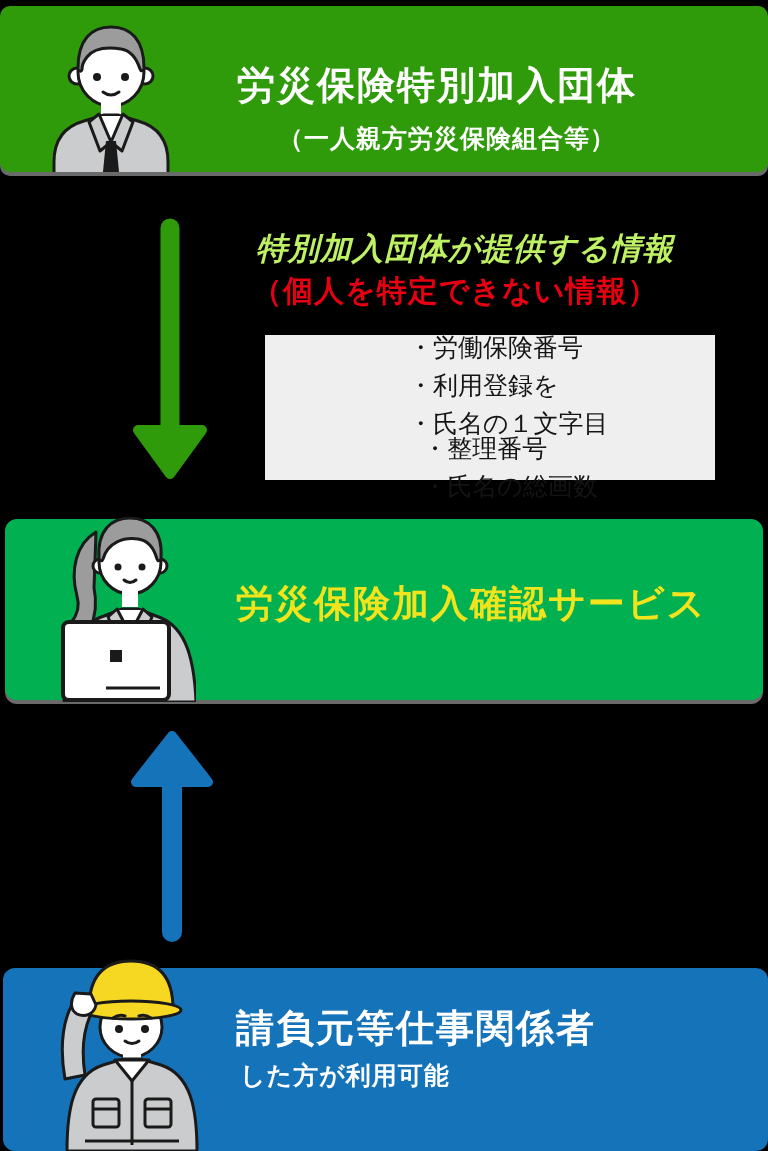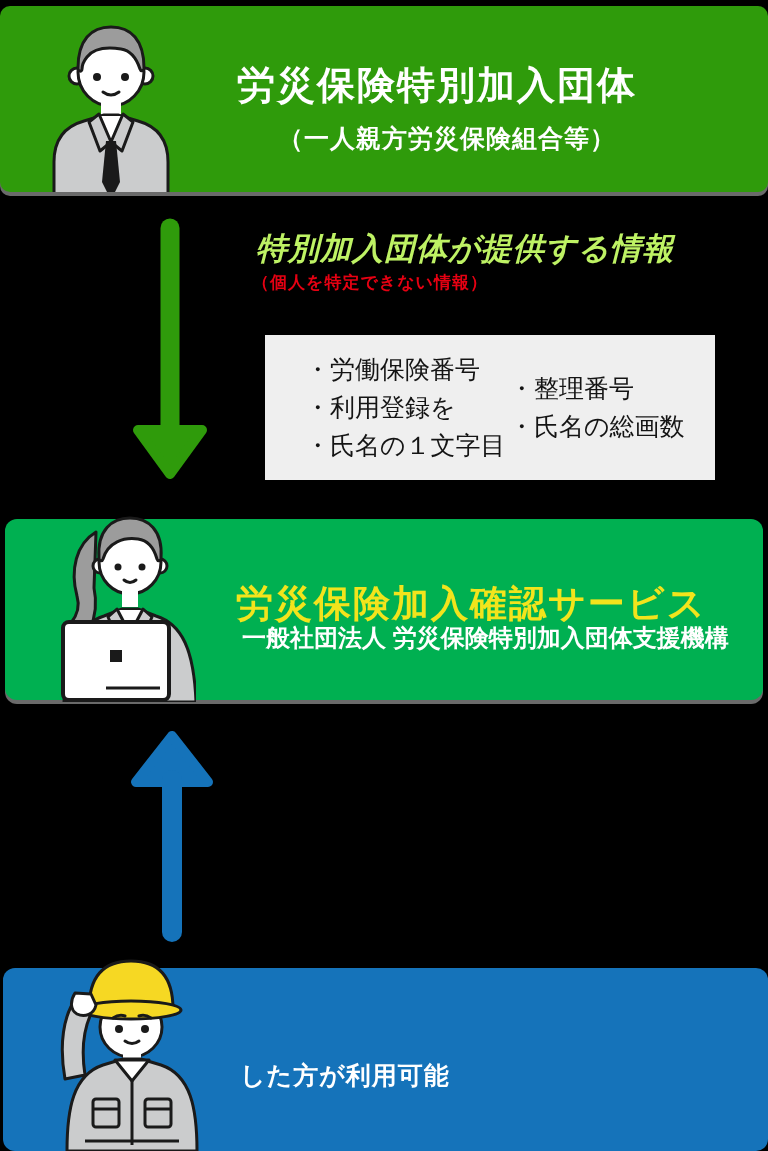--- a/index.html
+++ b/index.html
@@ -4,21 +4,21 @@
 <style>
   html,body{margin:0;padding:0;background:#000;}
   .stage{
     position:relative;width:768px;height:1151px;overflow:hidden;
     background:#000;
     font-family:"Liberation Sans","DejaVu Sans",sans-serif;
   }
   .abs{position:absolute;}
   .box{position:absolute;}
   .top-box{
-    left:0;top:6px;width:768px;height:186px;
+    left:0;top:6px;width:768px;height:166px;
     border-radius:10px;overflow:hidden;
     box-shadow:0 4px 0 rgba(125,125,125,.85);
   }
   .service-box{
     left:5px;top:519px;width:758px;height:181px;
     border-radius:12px;
     box-shadow:0 4px 0 rgba(125,125,125,.85);
   }
   .bottom-box{
     left:3px;top:968px;width:765px;height:183px;
@@ -31,25 +31,25 @@
   .sub-white{
     position:absolute;font-weight:700;color:#fff;
     font-size:25px;letter-spacing:1px;white-space:nowrap;margin-left:42px;
   }
   .red-heading{
     position:absolute;left:256px;top:228px;
     font-weight:900;font-size:31px;letter-spacing:1px;white-space:nowrap;
   }
   .red-subheading{
     position:absolute;left:252px;top:271px;
-    font-weight:900;font-size:17px;letter-spacing:1px;white-space:nowrap;
+    font-weight:900;font-size:30px;letter-spacing:1px;white-space:nowrap;
   }
   .info-box{
     position:absolute;left:265px;top:335px;width:450px;height:145px;
-    display:flex;align-items:center;box-sizing:border-box;padding-left:40px;
+    display:flex;align-items:center;box-sizing:border-box;padding-left:40px;flex-direction:column;
   }
   .info-col{display:flex;flex-direction:column;gap:13px;}
   .info-col.left{width:204px;}
   .info-item{
     font-size:25px;line-height:25px;color:#141414;white-space:nowrap;
   }
   .service-title{
     position:absolute;left:236px;top:566px;
     font-weight:900;font-size:37px;letter-spacing:2px;white-space:nowrap;margin-top:13px;
   }
@@ -123,21 +123,20 @@
     <rect x="66" y="81" width="16" height="16" fill="#fff"></rect>
     <path d="M8 192 C10 140 22 114 48 106 L66 99 L82 99 L100 106 C126 114 138 140 140 192 Z" fill="#cbcccd" stroke="#1a1a1a" stroke-width="3" stroke-linejoin="round"></path>
     <path d="M60 100 L74 124 L88 100 Z" fill="#fff"></path>
     <path d="M61 99 L74 124 L63 132 L52 107 Z" fill="#cbcccd" stroke="#1a1a1a" stroke-width="3" stroke-linejoin="round"></path>
     <path d="M87 99 L74 124 L85 132 L96 107 Z" fill="#cbcccd" stroke="#1a1a1a" stroke-width="3" stroke-linejoin="round"></path>
     <rect x="7" y="112" width="106" height="78" rx="6" fill="#fff" stroke="#1a1a1a" stroke-width="4"></rect>
     <rect x="54" y="140" width="12" height="12" fill="#1a1a1a"></rect>
     <line x1="50" y1="178" x2="104" y2="178" stroke="#1a1a1a" stroke-width="3"></line>
   </svg>
   <div class="service-title" style="color:#F2E41C;">労災保険加入確認サービス</div>
-  <div class="service-sub">一般社団法人 労災保険特別加入団体支援機構</div>
 
   <svg class="abs" style="left:128px;top:730px;" width="88" height="212" viewBox="0 0 88 212" aria-hidden="true">
     <path d="M8 52 L80 52 L44 6 Z" fill="#1573BA" stroke="#1573BA" stroke-width="10" stroke-linejoin="round"></path>
     <line x1="44" y1="50" x2="44" y2="202" stroke="#1573BA" stroke-width="20" stroke-linecap="round"></line>
   </svg>
 
   <div class="box bottom-box" style="background:#1573BA;"></div>
   <svg class="abs" style="left:53px;top:953px;" width="150" height="198" viewBox="0 0 150 198" aria-hidden="true">
     <path d="M12 126 C6 92 10 62 24 44 L41 55 C30 74 28 96 32 122 Z" fill="#cbcccd" stroke="#1a1a1a" stroke-width="3" stroke-linejoin="round"></path>
     <ellipse cx="78" cy="74" rx="31" ry="30" fill="#fff" stroke="#1a1a1a" stroke-width="3"></ellipse>
@@ -152,17 +151,18 @@
     <rect x="70" y="98" width="18" height="14" fill="#fff"></rect>
     <path d="M14 198 C14 156 20 122 50 112 L70 106 L88 106 L108 112 C138 122 144 156 144 198 Z" fill="#cbcccd" stroke="#1a1a1a" stroke-width="3" stroke-linejoin="round"></path>
     <path d="M62 107 L79 128 L96 107 Z" fill="#fff" stroke="#1a1a1a" stroke-width="3" stroke-linejoin="round"></path>
     <line x1="79" y1="128" x2="79" y2="192" stroke="#1a1a1a" stroke-width="3"></line>
     <rect x="40" y="146" width="26" height="28" rx="3" fill="none" stroke="#1a1a1a" stroke-width="3"></rect>
     <line x1="40" y1="156" x2="66" y2="156" stroke="#1a1a1a" stroke-width="3"></line>
     <rect x="92" y="146" width="26" height="28" rx="3" fill="none" stroke="#1a1a1a" stroke-width="3"></rect>
     <line x1="92" y1="156" x2="118" y2="156" stroke="#1a1a1a" stroke-width="3"></line>
     <line x1="32" y1="188" x2="126" y2="188" stroke="#1a1a1a" stroke-width="3"></line>
   </svg>
+  <div class="title-xl bottom-title">請負元等仕事関係者</div>
   <div class="bottom-body">
     <div>した方が利用可能</div>
   </div>
 
 </div>
 
 </body></html>

